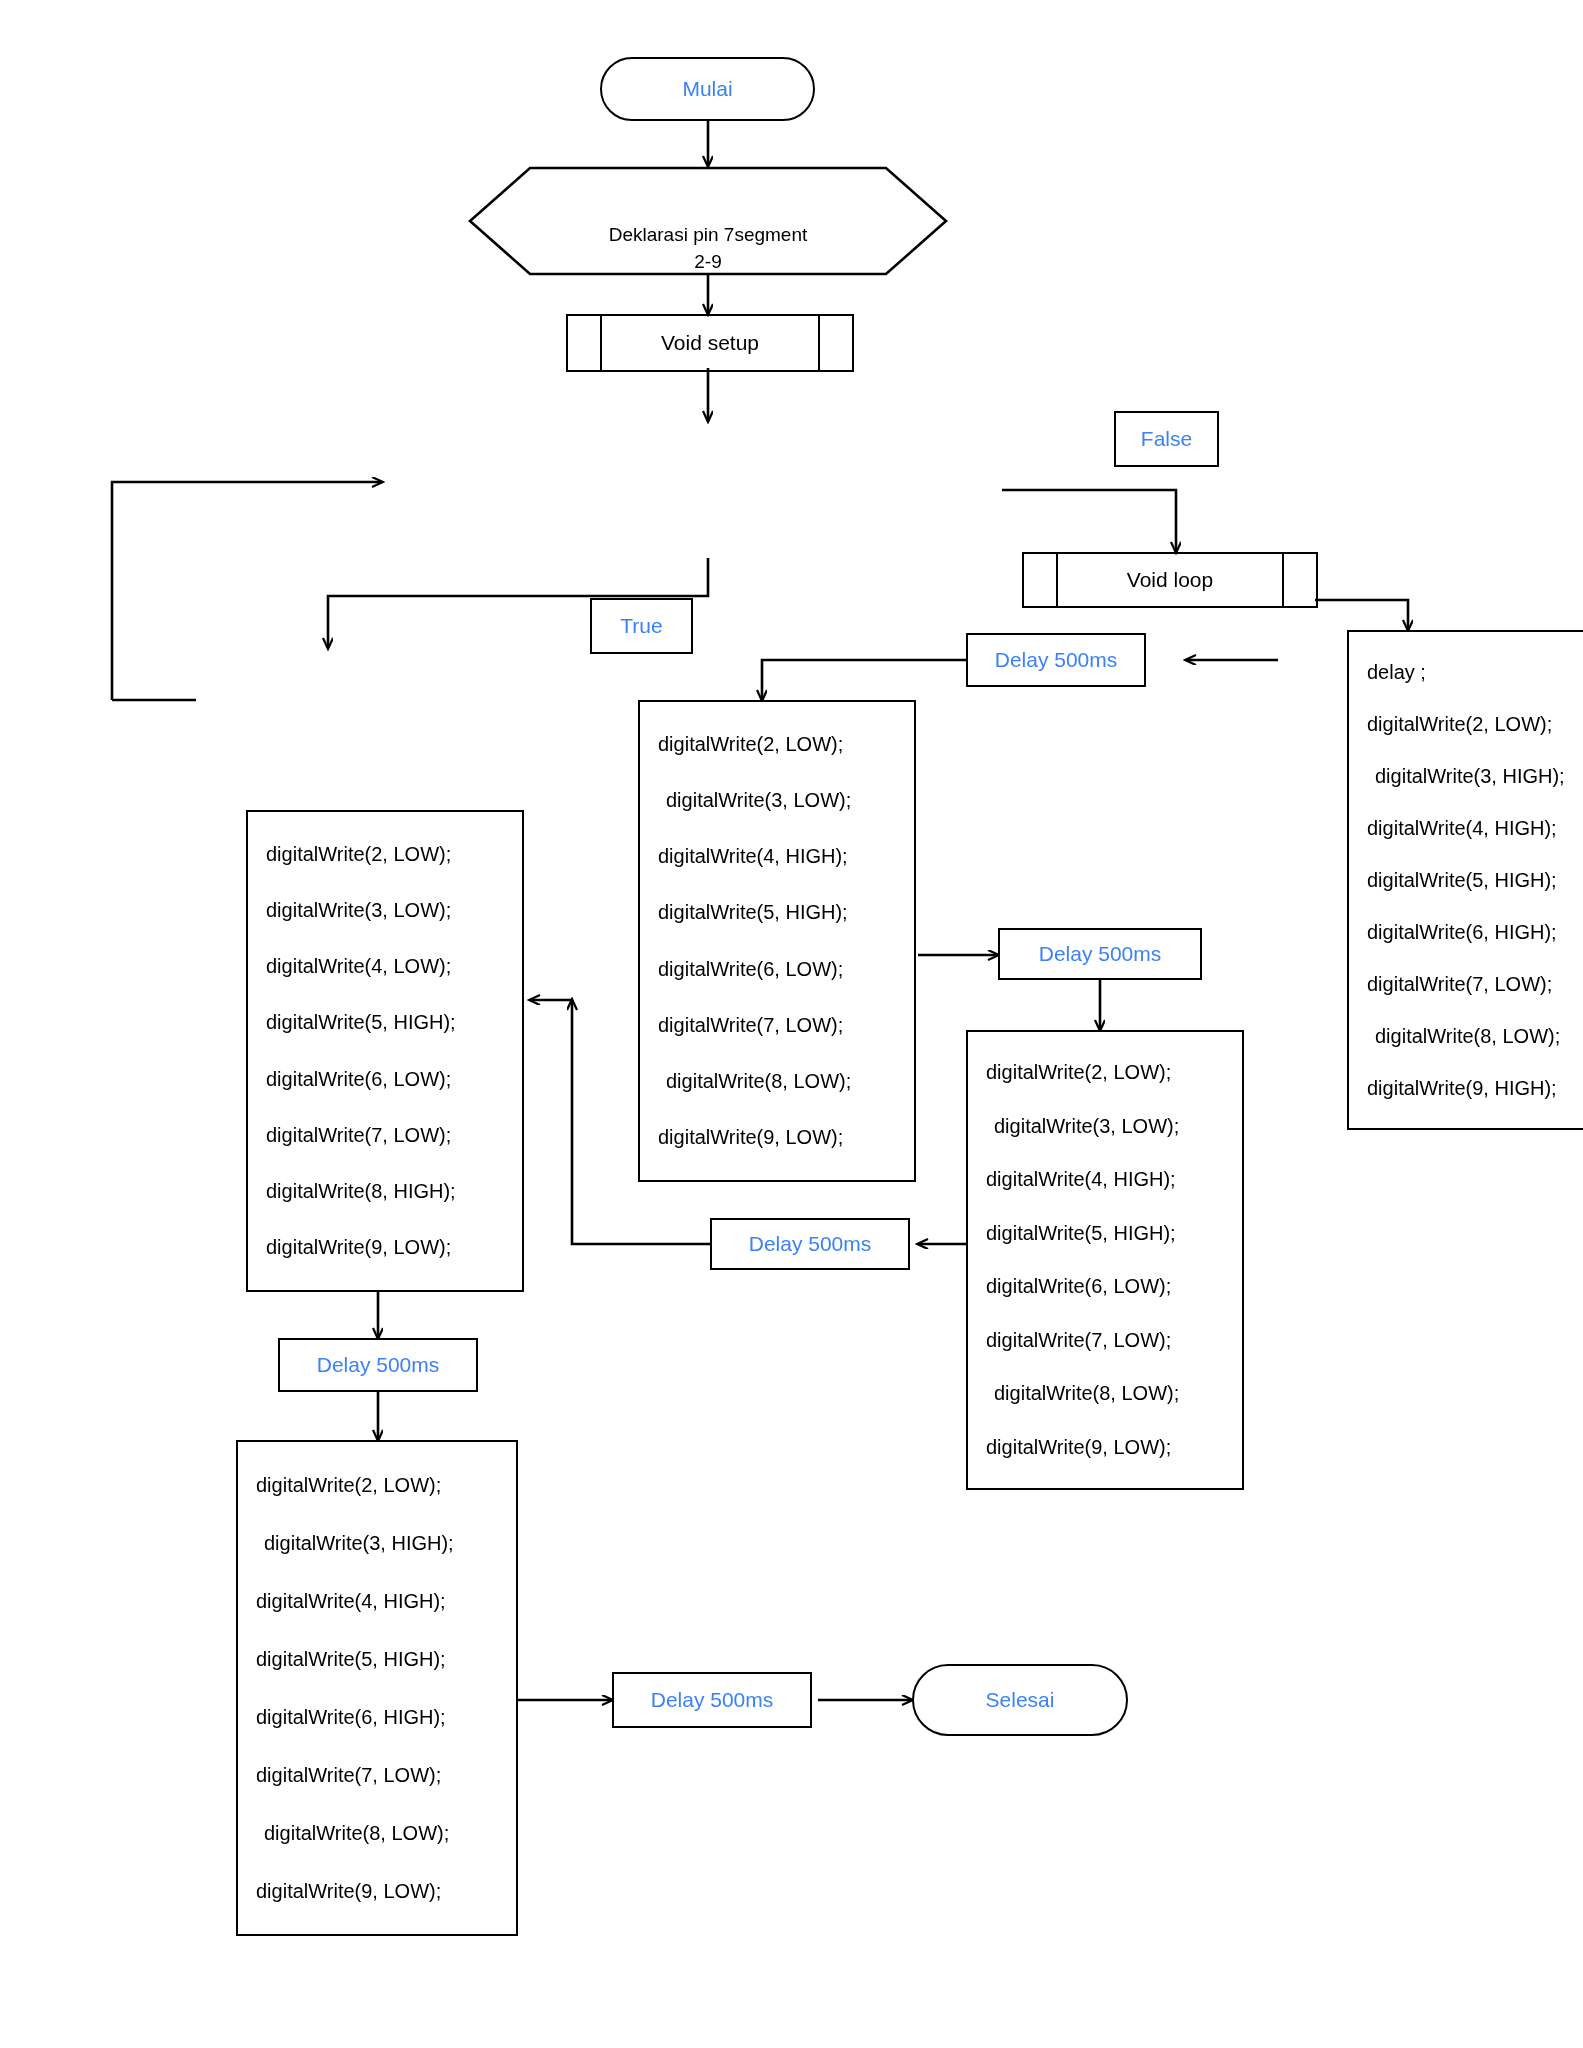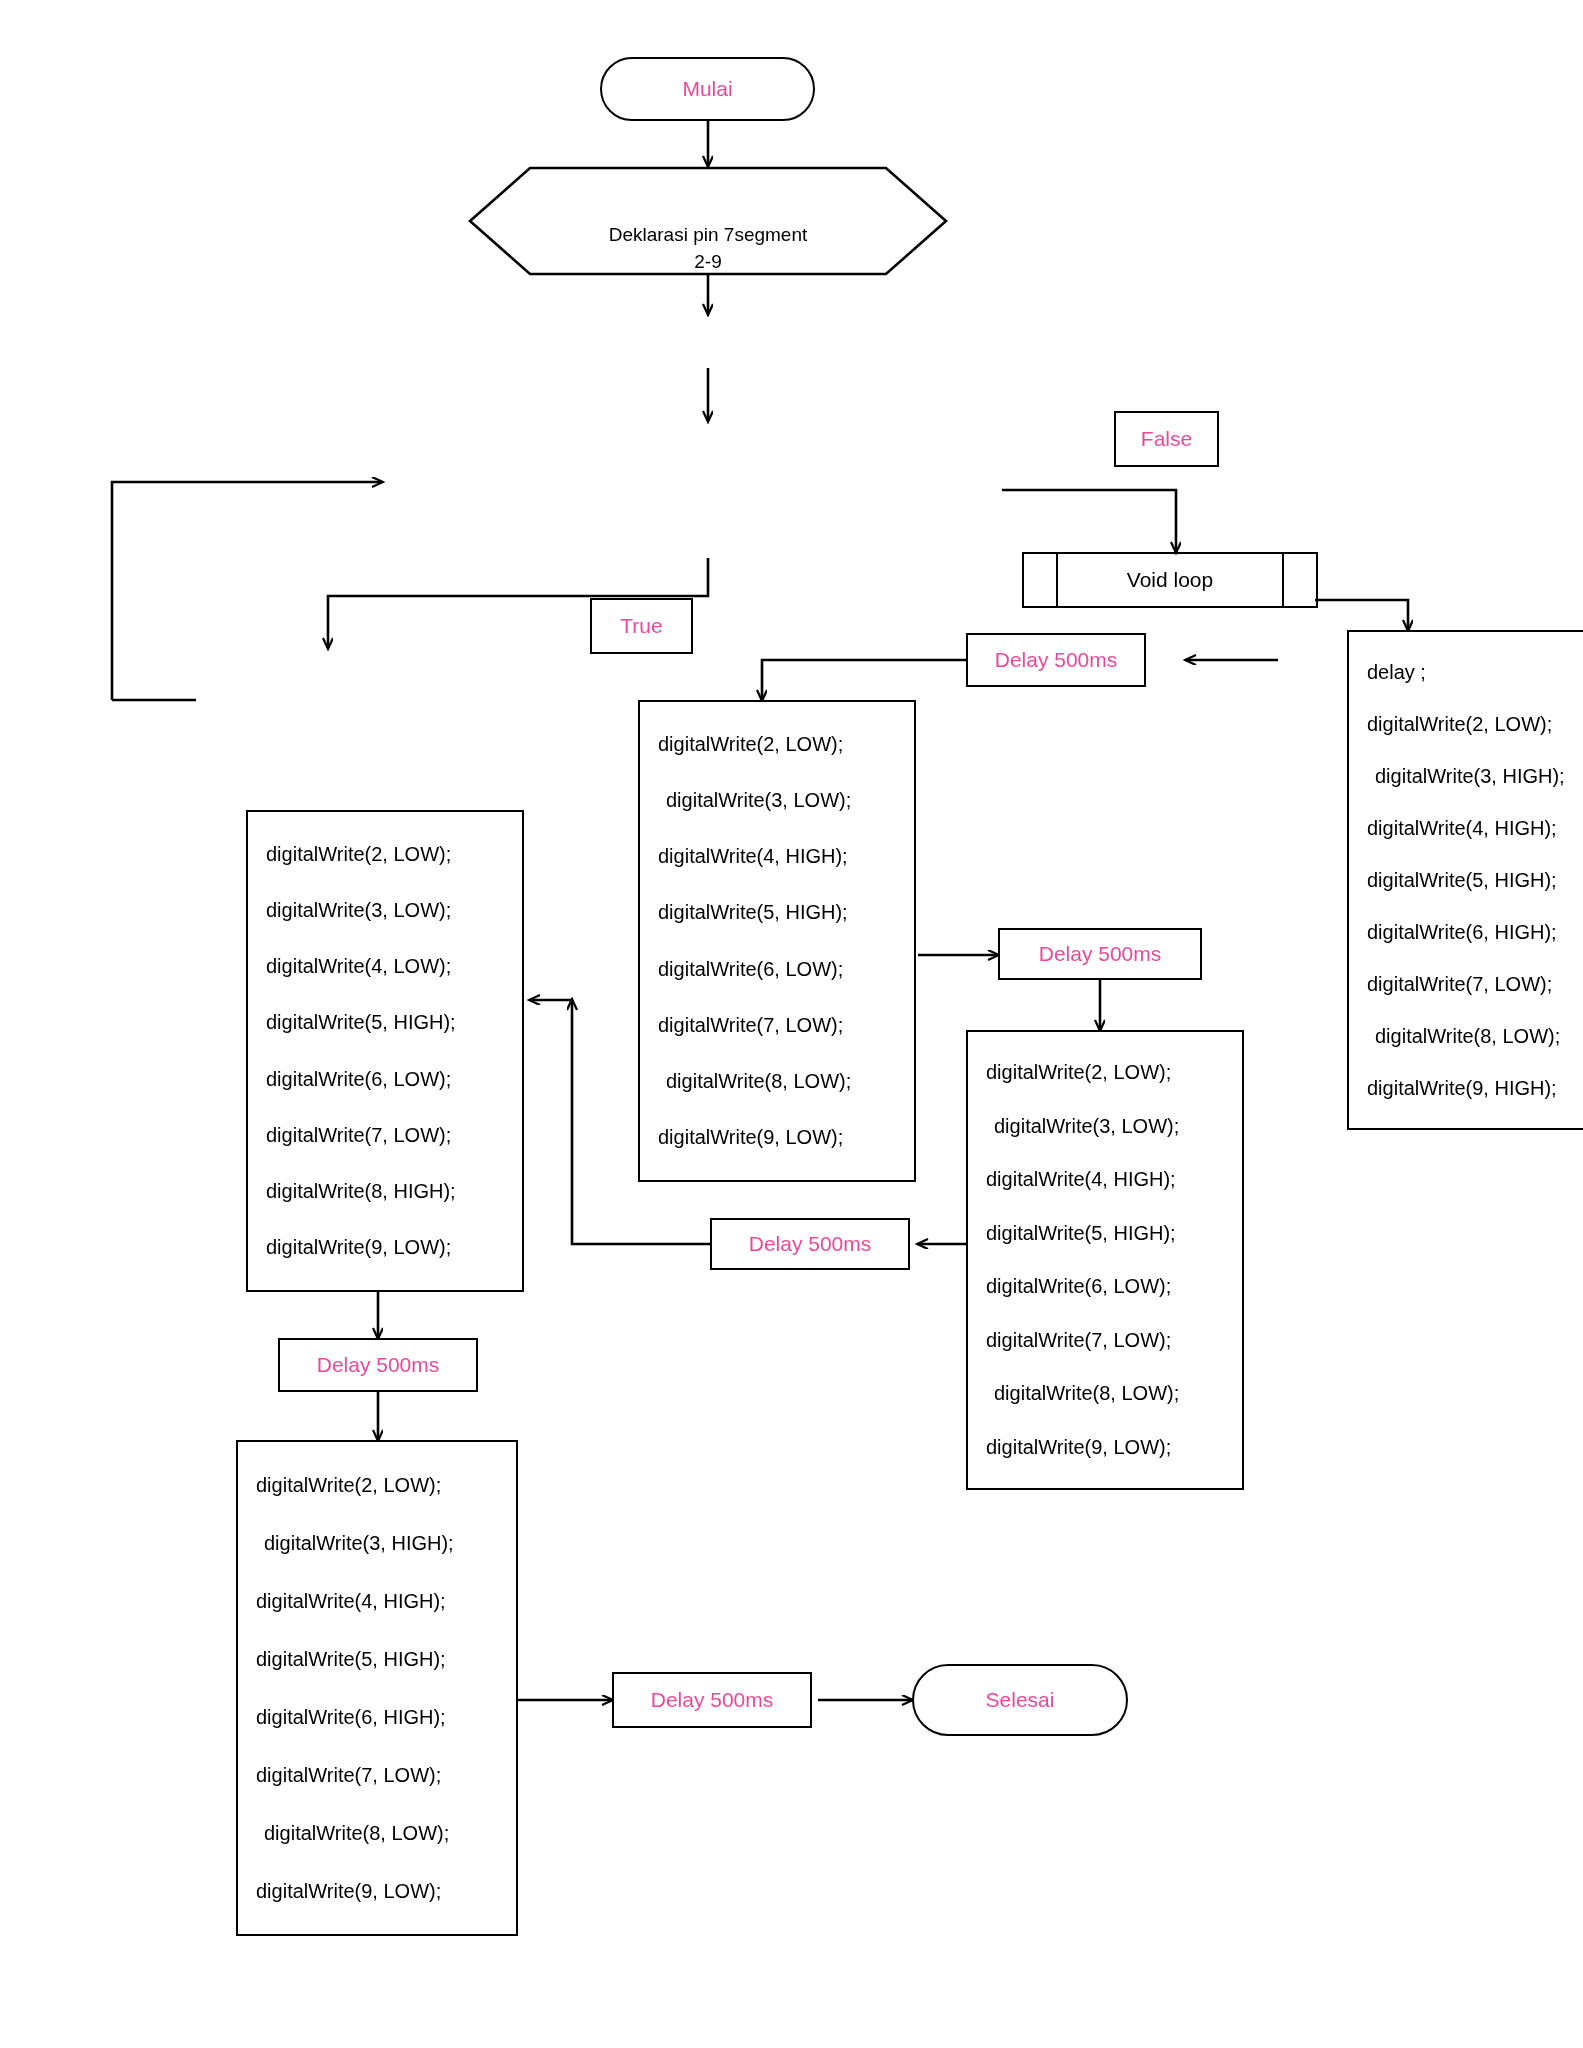--- a/index.html
+++ b/index.html
@@ -18,21 +18,21 @@
     background: #ffffff;
     overflow: hidden;
   }
   .node {
     position: absolute;
     box-sizing: border-box;
     display: flex;
     align-items: center;
     justify-content: center;
     text-align: center;
-    color: #ec4899;
+    color: #3b82f6;
     background: #ffffff;
   }
   
   .terminator {
     border: 2.5px solid #000;
     border-radius: 40px;
     font-size: 21px;
   }
   
   .process {
@@ -190,20 +190,25 @@
   <div class="hexwrap" style="left:468px; top:166px; width:480px; height:110px;">
     <svg width="480" height="110" xmlns="http://www.w3.org/2000/svg">
       <polygon points="62,2 418,2 478,55 418,108 62,108 2,55" fill="#fff" stroke="#000" stroke-width="2.6"></polygon>
     </svg>
     <div class="hex-text">
       <span>Deklarasi pin 7segment</span>
       <span>2-9</span>
     </div>
   </div>
 
+  <div class="subroutine" style="left:566px; top:314px; width:284px; height:54px;">
+    <span class="bar left"></span>
+    <span class="bar right"></span>
+    <span class="sr-label">Void setup</span>
+  </div>
 
 
   <div class="node label-box" style="left:542px; top:598px; width:103px; height:56px;margin-left:48px;">
     <span>True</span>
   </div>
 
   <div class="node label-box" style="left:1114px; top:411px; width:105px; height:56px;">
     <span>False</span>
   </div>
 

